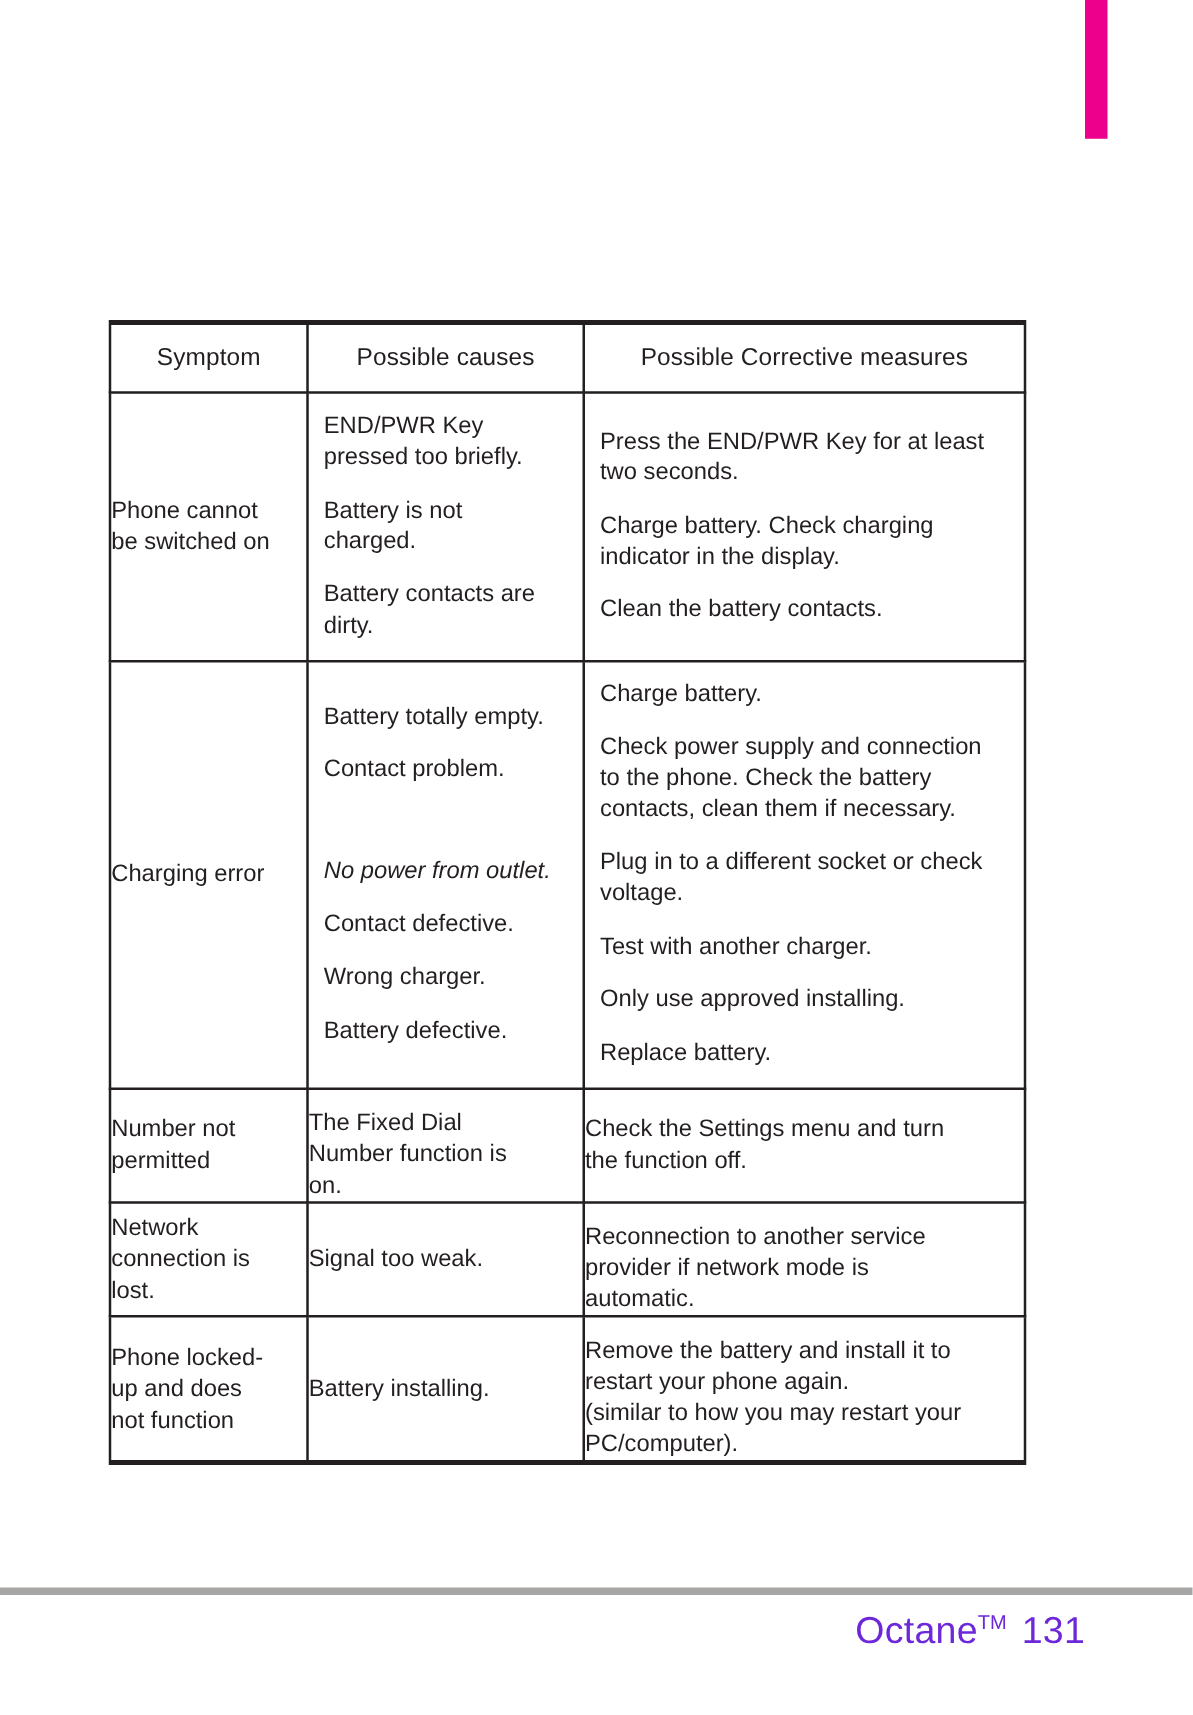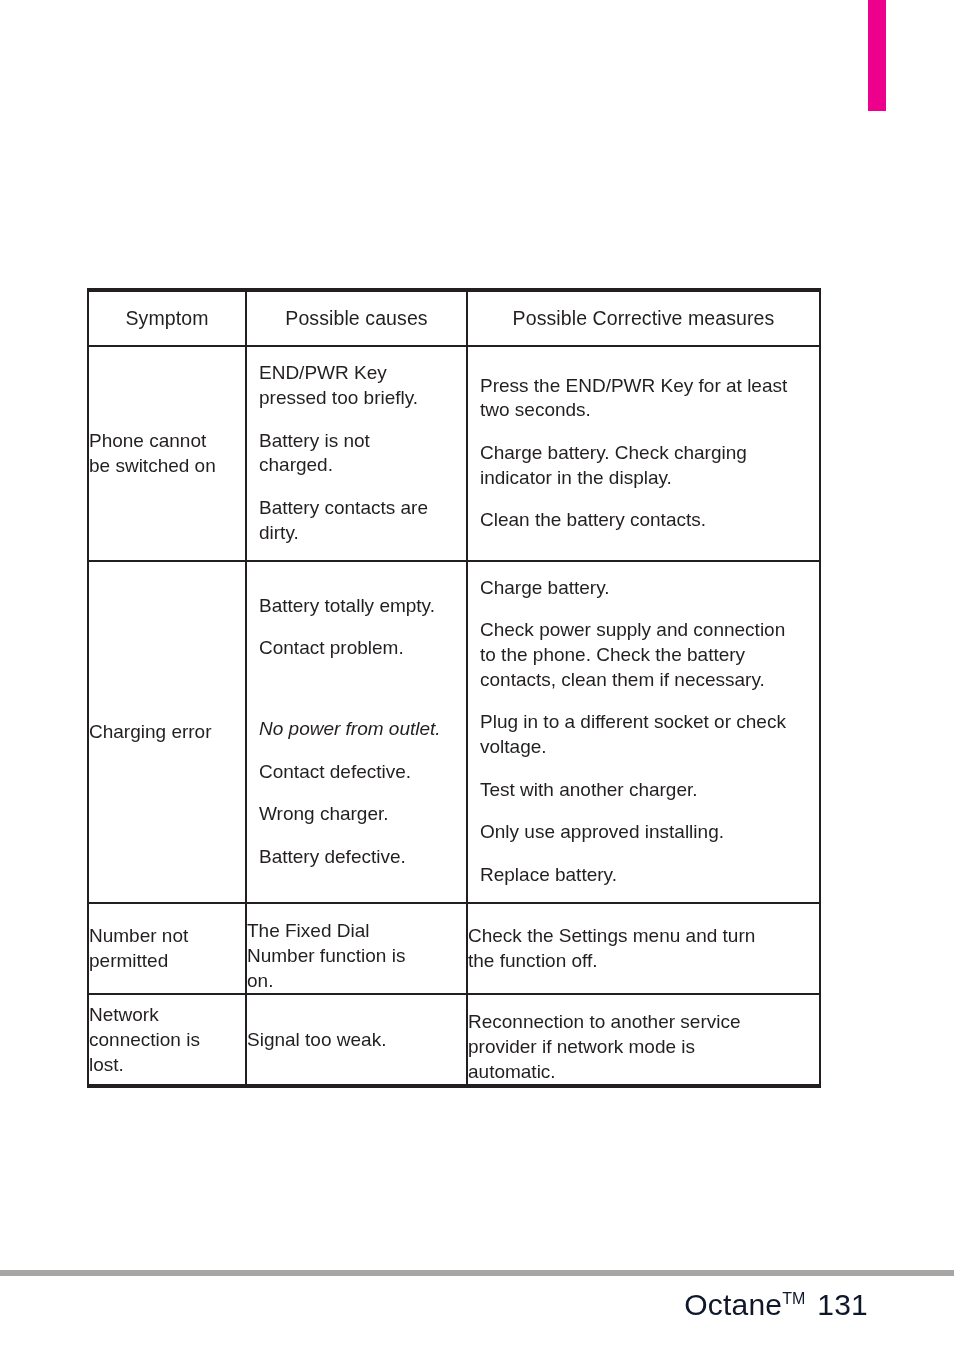--- a/index.html
+++ b/index.html
@@ -23,21 +23,21 @@
     top: 0;
     width: 18px;
     height: 111px;
     background: #ec008c;
   }
 
   
   .table-wrap {
     position: absolute;
     left: 87px;
-    top: 288px;
+    top: 256px;
     width: 732px;
   }
 
   table.tshoot {
     width: 732px;
     border-collapse: collapse;
     table-layout: fixed;
     border-top: 4px solid #231f20;
     border-bottom: 4px solid #231f20;
     border-left: 2px solid #231f20;
@@ -119,21 +119,21 @@
     top: 1270px;
     width: 954px;
     height: 6px;
     background: #a8a5a5;
   }
   .footer-text {
     position: absolute;
     right: 86px;
     top: 1288px;
     font-size: 30px;
-    color: #0f172a;
+    color: #6d28d9;
     letter-spacing: 0.2px;
     white-space: nowrap;
   }
   .footer-text .tm {
     font-size: 16px;
     vertical-align: super;
     letter-spacing: 0;
   }
   .footer-text .pgnum {
     margin-left: 12px;
@@ -224,20 +224,30 @@
       <tr>
         <td class="sym multiline" style="white-space: pre-line;">Network
 connection is
 lost.</td>
         <td class="single multiline" style="white-space: pre-line;">Signal too weak.</td>
         <td class="single top multiline tight" style="white-space: pre-line;">Reconnection to another service
 provider if network mode is
 automatic.</td>
       </tr>
 
+      <tr>
+        <td class="sym multiline" style="white-space: pre-line;">Phone locked-
+up and does
+not function</td>
+        <td class="single multiline" style="white-space: pre-line;">Battery installing.</td>
+        <td class="single top multiline tight" style="white-space: pre-line;">Remove the battery and install it to
+restart your phone again.
+(similar to how you may restart your
+PC/computer).</td>
+      </tr>
 
     </tbody>
   </table>
 </div>
 
 <div class="footer-rule"></div>
 <div class="footer-text">
   <span>Octane</span><span class="tm">TM</span><span class="pgnum">131</span>
 </div>
 

